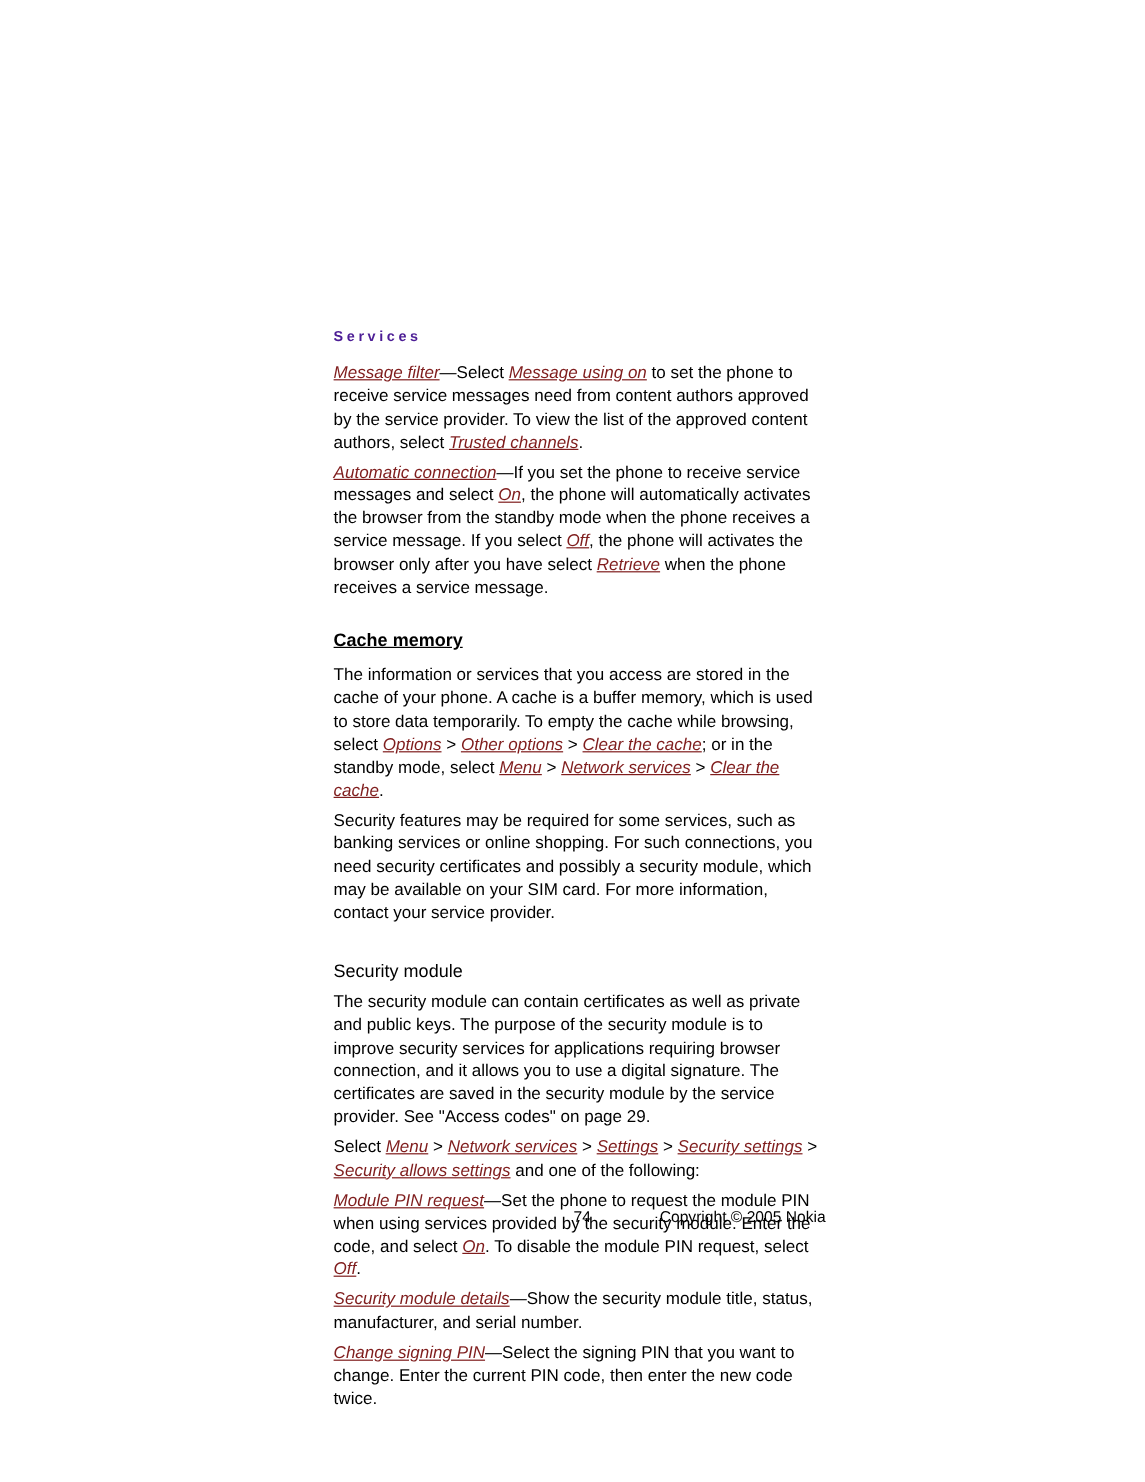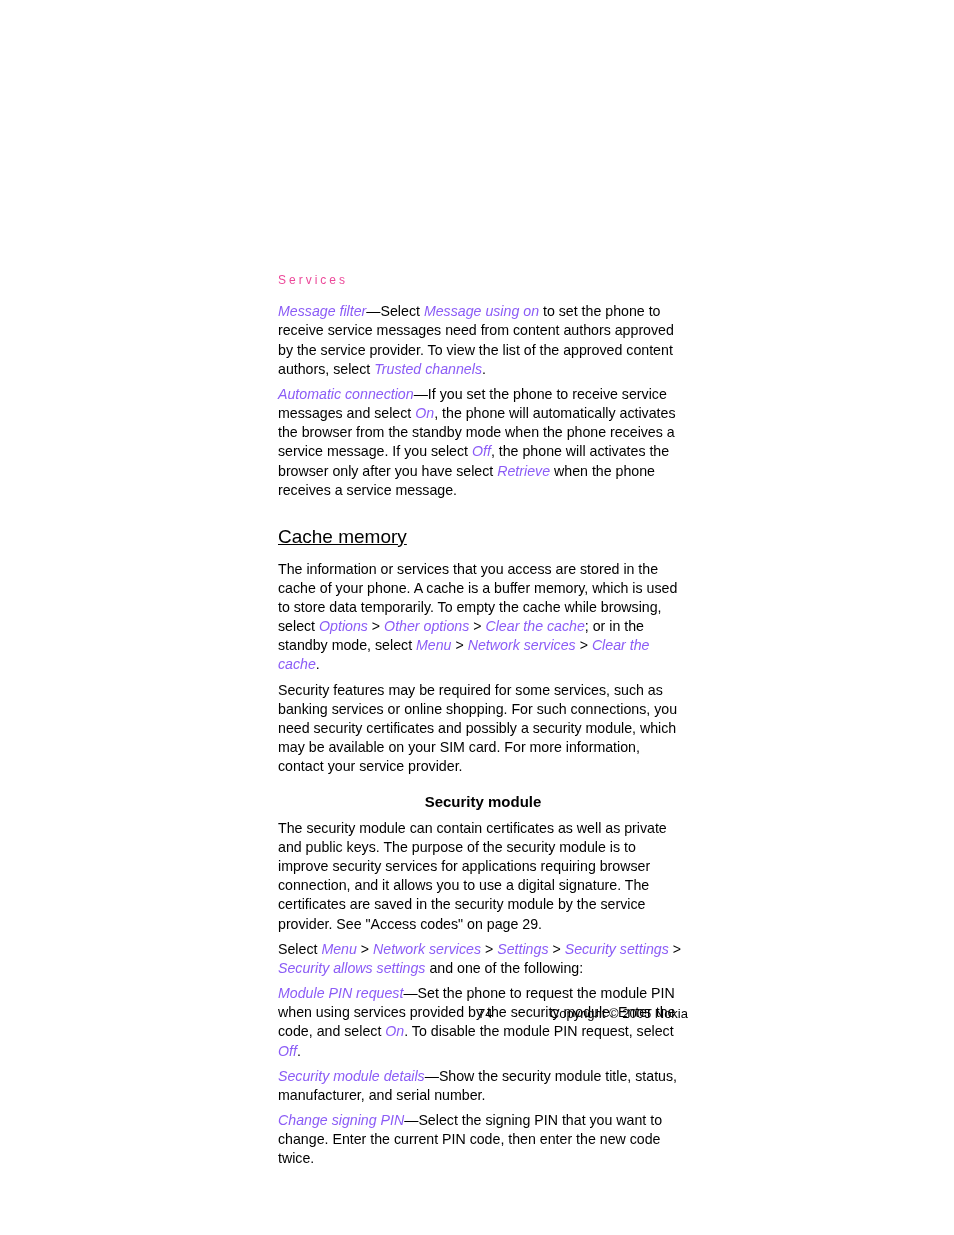--- a/index.html
+++ b/index.html
@@ -16,44 +16,44 @@
   }
   .page {
     position: absolute;
     left: 278px;
     top: 272px;
     width: 410px;
   }
   .section-header {
     letter-spacing: 3px;
     font-size: 12px;
-    font-weight: normal;
-    color: #ec4899;
+    font-weight: bold;
+    color: #4c1d95;
     margin-bottom: 14px;
   }
   .para {
     margin-bottom: 6px;
   }
   .h2 {
-    font-weight: normal;
-    font-size: 19px;
+    font-weight: bold;
+    font-size: 15px;
     text-decoration: underline;
     margin-top: 24px;
     margin-bottom: 10px;
   }
   .h3 {
-    font-weight: bold;
+    font-weight: normal;
     font-size: 15px;
-    margin-top: 16px;
+    margin-top: 29px;
     margin-bottom: 6px;
-    text-align: center;
   }
   .link {
-    color: #8b5cf6;
+    color: #7f1d1d;
     font-style: italic;
+    text-decoration: underline;
   }
   .sep {
     color: #000;
   }
   .footer-row {
     position: absolute;
     left: 278px;
     top: 1005px;
     width: 410px;
     font-size: 13px;

